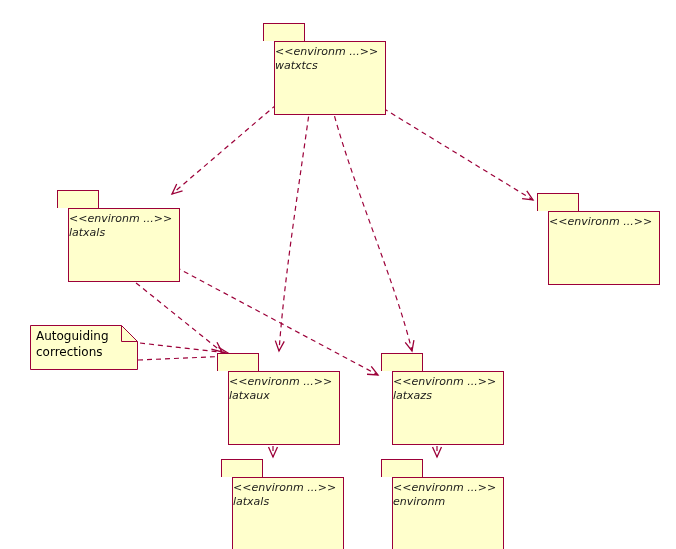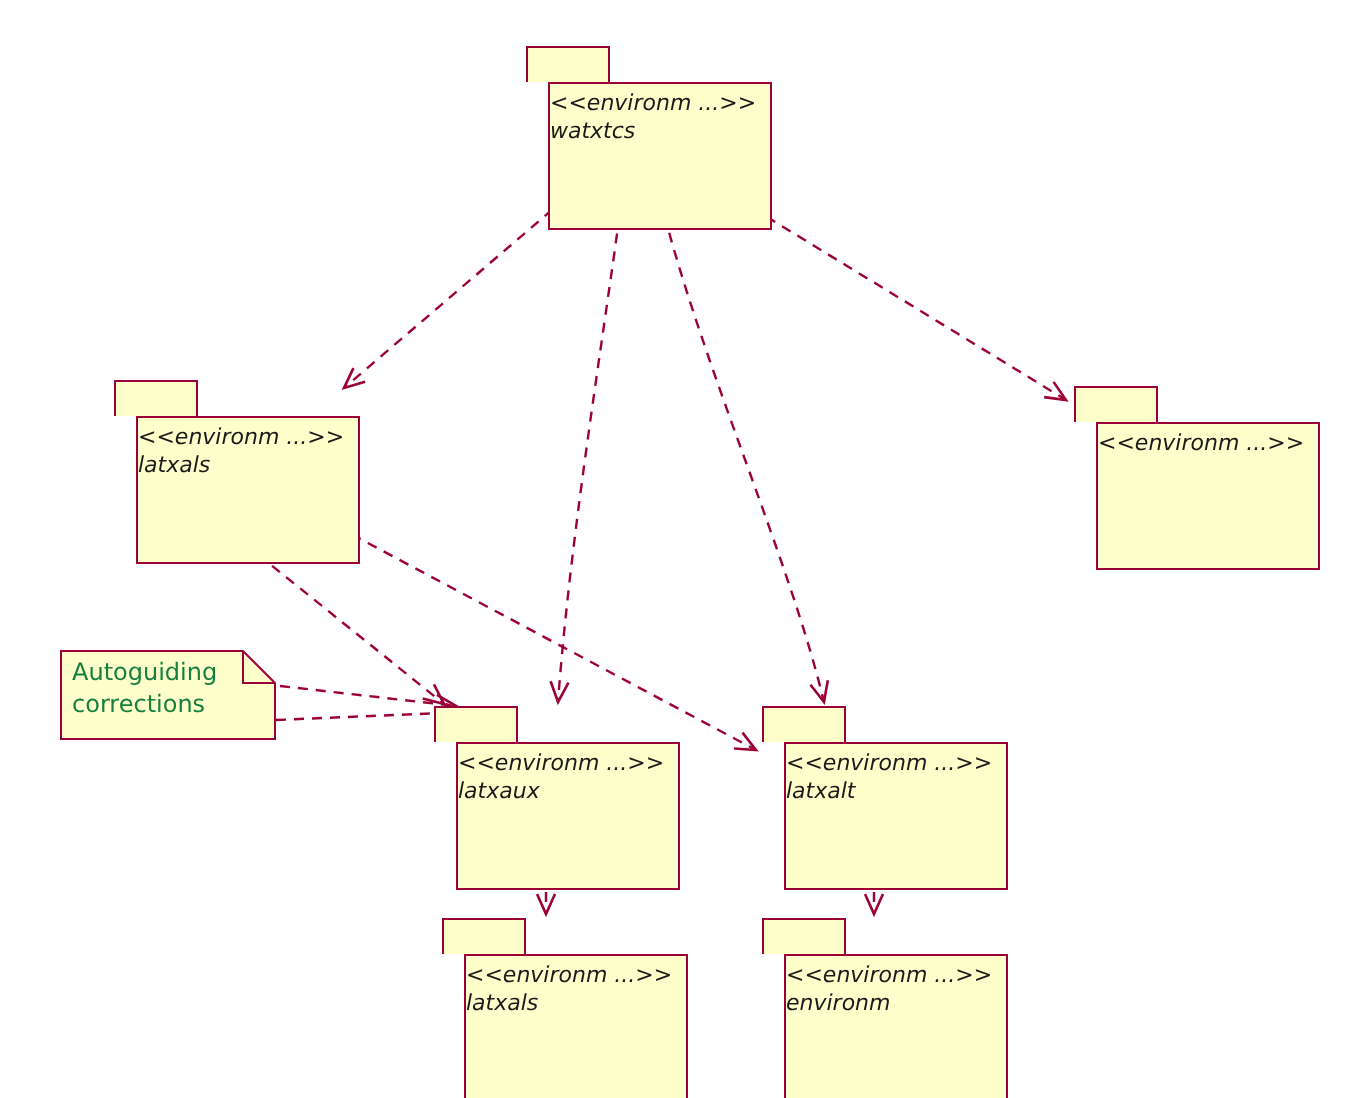--- a/index.html
+++ b/index.html
@@ -69,21 +69,21 @@
     left: 0;
     top: 0;
     overflow: visible;
   }
   .note-text {
     position: absolute;
     left: 6px;
     top: 3px;
     font-size: 12px;
     line-height: 16px;
-    color: #15803d;
+    color: #000000;
     white-space: pre;
   }
 </style>
 </head>
 <body>
 
 <div id="canvas">
 
   <svg id="edges" width="676" height="549" viewBox="0 0 676 549">
       <g>
@@ -153,21 +153,21 @@
         <div class="pkg-tab" style="width: 42px; background: rgb(255, 255, 204); border-color: rgb(156, 0, 57);"></div>
         <div class="pkg-body" style="top: 18px; width: 112px; height: 74px; background: rgb(255, 255, 204); border-color: rgb(156, 0, 57); color: rgb(26, 26, 26);">
           <div class="pkg-stereo">&lt;&lt;environm ...&gt;&gt;</div>
           <div class="pkg-name">latxaux</div>
         </div>
       </div>
       <div class="pkg" style="left: 381px; top: 353px; width: 112px; height: 92px;">
         <div class="pkg-tab" style="width: 42px; background: rgb(255, 255, 204); border-color: rgb(156, 0, 57);"></div>
         <div class="pkg-body" style="top: 18px; width: 112px; height: 74px; background: rgb(255, 255, 204); border-color: rgb(156, 0, 57); color: rgb(26, 26, 26);">
           <div class="pkg-stereo">&lt;&lt;environm ...&gt;&gt;</div>
-          <div class="pkg-name">latxalt</div>
+          <div class="pkg-name">latxazs</div>
         </div>
       </div>
       <div class="pkg" style="left: 221px; top: 459px; width: 112px; height: 92px;">
         <div class="pkg-tab" style="width: 42px; background: rgb(255, 255, 204); border-color: rgb(156, 0, 57);"></div>
         <div class="pkg-body" style="top: 18px; width: 112px; height: 74px; background: rgb(255, 255, 204); border-color: rgb(156, 0, 57); color: rgb(26, 26, 26);">
           <div class="pkg-stereo">&lt;&lt;environm ...&gt;&gt;</div>
           <div class="pkg-name">latxals</div>
         </div>
       </div>
       <div class="pkg" style="left: 381px; top: 459px; width: 112px; height: 92px;">

